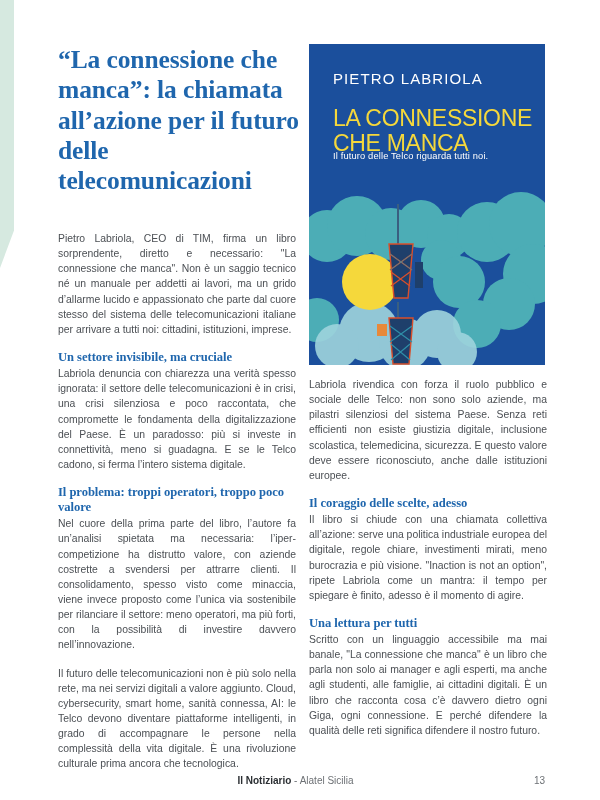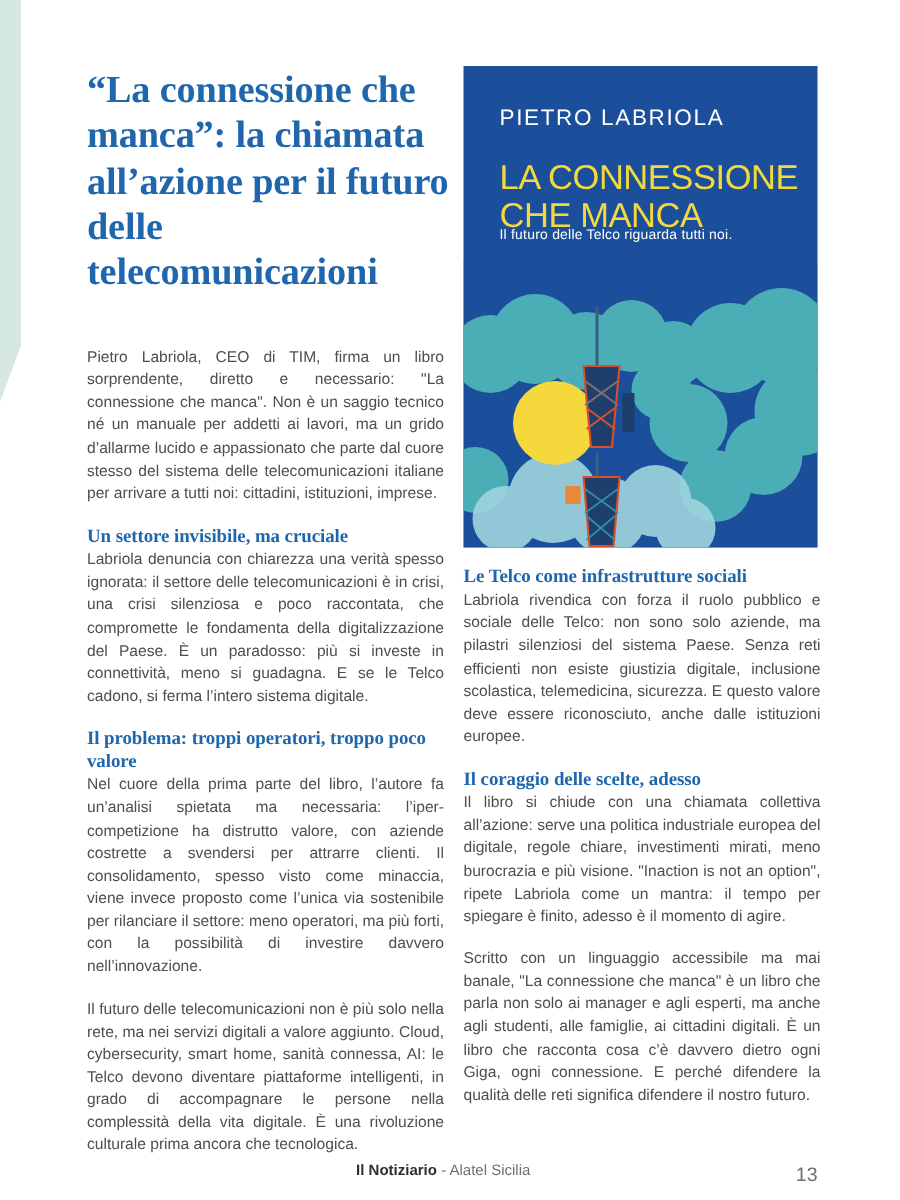--- a/index.html
+++ b/index.html
@@ -138,21 +138,21 @@
     right: 12px;
     text-align: center;
     font-size: 10px;
     color: #6d7175;
   }
   .footer-center b { color: #2b2f33; }
   .footer-page {
     position: absolute;
     right: 0;
     top: 0;
-    font-size: 13px;
+    font-size: 10px;
     color: #6d7175;
   }
 </style>
 </head>
 <body>
 
 <div class="page">
 
   <div class="mint-stripe"></div>
 
@@ -215,26 +215,26 @@
     <h2 class="sec">Un settore invisibile, ma cruciale</h2>
     <p>Labriola denuncia con chiarezza una verità spesso ignorata: il settore delle telecomunicazioni è in crisi, una crisi silenziosa e poco raccontata, che compromette le fondamenta della digitalizzazione del Paese. È un paradosso: più si investe in connettività, meno si guadagna. E se le Telco cadono, si ferma l’intero sistema digitale.</p>
 
     <h2 class="sec">Il problema: troppi operatori, troppo poco valore</h2>
     <p>Nel cuore della prima parte del libro, l’autore fa un’analisi spietata ma necessaria: l’iper-competizione ha distrutto valore, con aziende costrette a svendersi per attrarre clienti. Il consolidamento, spesso visto come minaccia, viene invece proposto come l’unica via sostenibile per rilanciare il settore: meno operatori, ma più forti, con la possibilità di investire davvero nell’innovazione.</p>
 
     <p>Il futuro delle telecomunicazioni non è più solo nella rete, ma nei servizi digitali a valore aggiunto. Cloud, cybersecurity, smart home, sanità connessa, AI: le Telco devono diventare piattaforme intelligenti, in grado di accompagnare le persone nella complessità della vita digitale. È una rivoluzione culturale prima ancora che tecnologica.</p>
   </div>
 
   <div class="col col-right">
-    <h2 class="sec">Le Telco come infrastrutture sociali</h2>
     <p>Labriola rivendica con forza il ruolo pubblico e sociale delle Telco: non sono solo aziende, ma pilastri silenziosi del sistema Paese. Senza reti efficienti non esiste giustizia digitale, inclusione scolastica, telemedicina, sicurezza. E questo valore deve essere riconosciuto, anche dalle istituzioni europee.</p>
 
     <h2 class="sec">Il coraggio delle scelte, adesso</h2>
     <p>Il libro si chiude con una chiamata collettiva all’azione: serve una politica industriale europea del digitale, regole chiare, investimenti mirati, meno burocrazia e più visione. "Inaction is not an option", ripete Labriola come un mantra: il tempo per spiegare è finito, adesso è il momento di agire.</p>
 
+    <h2 class="sec">Una lettura per tutti</h2>
     <p>Scritto con un linguaggio accessibile ma mai banale, "La connessione che manca" è un libro che parla non solo ai manager e agli esperti, ma anche agli studenti, alle famiglie, ai cittadini digitali. È un libro che racconta cosa c’è davvero dietro ogni Giga, ogni connessione. E perché difendere la qualità delle reti significa difendere il nostro futuro.</p>
   </div>
 
   <div class="footer">
     <div class="footer-center"><b>Il Notiziario</b><span> - </span><span>Alatel Sicilia</span></div>
     <div class="footer-page">13</div>
   </div>
 
 </div>
 

